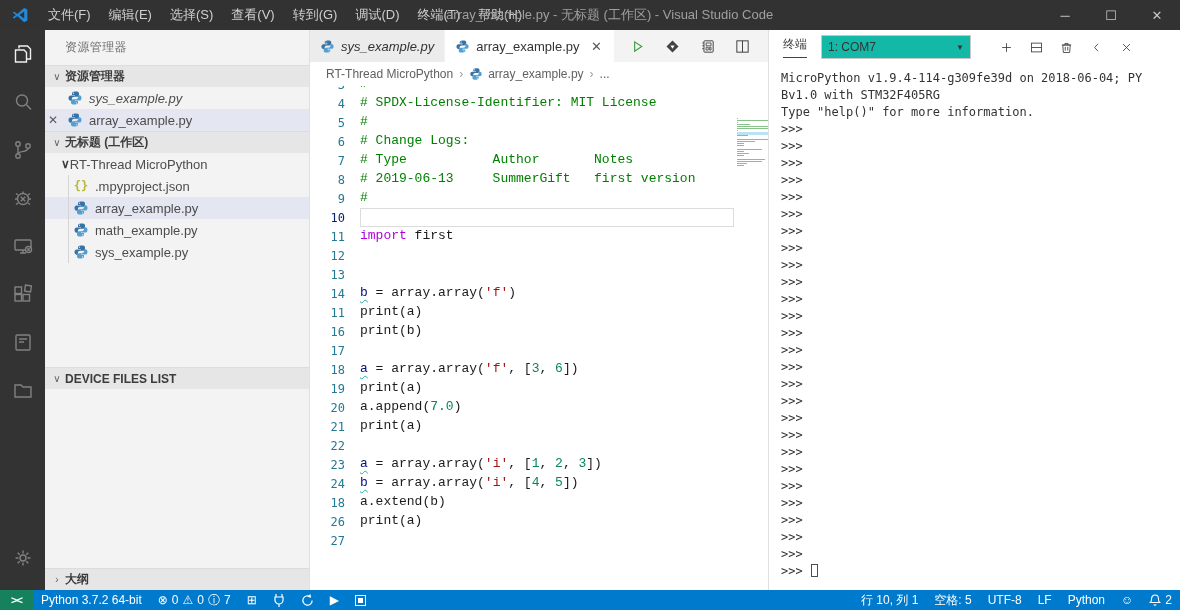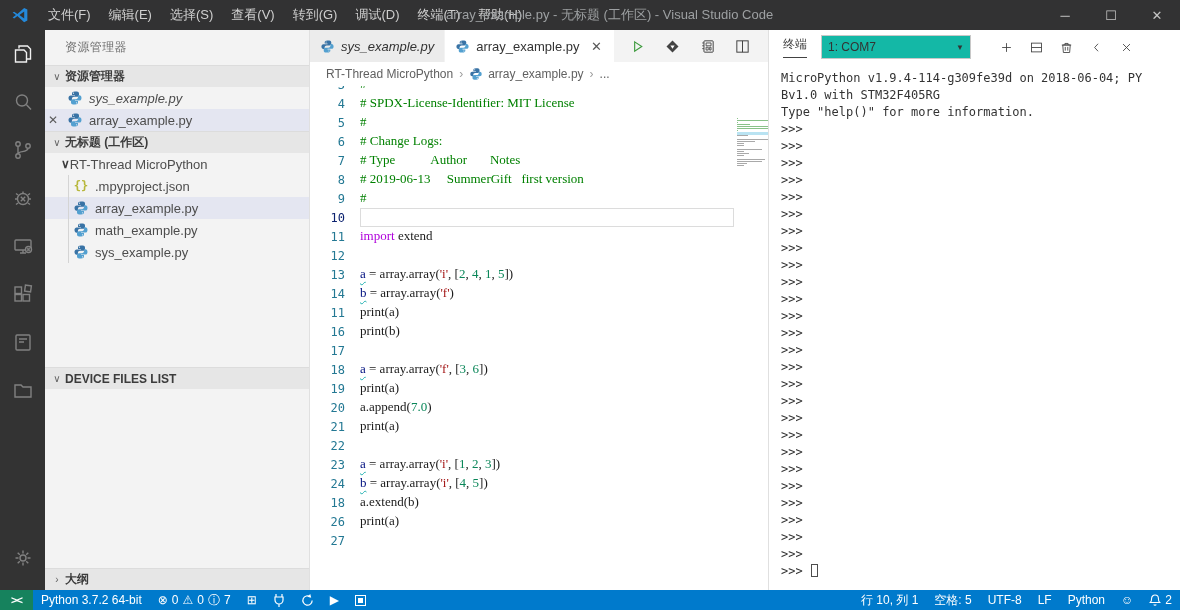--- a/index.html
+++ b/index.html
@@ -50,21 +50,21 @@
   .ed-act svg { width:17px; height:17px; }
   #breadcrumb { height:24px; display:flex; align-items:center; padding-left:16px; font-size:12px; color:#616161; background:#fff; }
   #breadcrumb .bc-sep { margin:0 6px; color:#9d9d9d; }
   #breadcrumb .fileicon { width:14px; height:14px; margin-right:5px; }
 
   #code-area { position:absolute; top:56px; left:0; right:0; bottom:0; overflow:hidden; }
   #code-scroll { margin-top:-11px; }
   .code-row { height:19px; display:flex; align-items:center; }
   .gutter { width:50px; flex:0 0 50px; text-align:right; padding-right:15px; font-family:"DejaVu Sans Mono",monospace; font-size:12px; color:#237893; }
   .code-row.current .gutter { color:#0b216f; }
-  .code-text { font-family:Liberation Serif, serif; font-size:13px; color:#000; white-space:pre; flex:1; margin-right:66px; height:19px; line-height:18px; }
+  .code-text { font-family:Liberation Mono, monospace; font-size:13px; color:#000; white-space:pre; flex:1; margin-right:66px; height:19px; line-height:18px; }
   .code-row.current .code-text { border:1px solid #dcdcdc; }
   .tok.c { color:#008000; }
   .tok.k { color:#af00db; }
   .tok.s { color:#a31515; }
   .tok.n { color:#098658; }
   .tok.v { color:#001080; text-decoration:underline wavy #1fb0b0 1px; text-underline-offset:3px; }
   .tok.p { color:#1b1b1b; }
 
   #minimap { position:absolute; top:32px; right:10px; width:53px; }
   .mm-row { height:1px; margin-bottom:1px; }
@@ -360,29 +360,28 @@
           <div class="code-row">
             <div class="gutter">9</div>
             <div class="code-text"><span class="tok c">#</span></div>
           </div>
           <div class="code-row current">
             <div class="gutter">10</div>
             <div class="code-text"></div>
           </div>
           <div class="code-row">
             <div class="gutter">11</div>
-            <div class="code-text"><span class="tok k">import</span><span class="tok p"> extend</span></div>
+            <div class="code-text"><span class="tok k">import</span><span class="tok p"> first</span></div>
           </div>
           <div class="code-row">
             <div class="gutter">12</div>
             <div class="code-text"></div>
           </div>
           <div class="code-row">
             <div class="gutter">13</div>
-            <div class="code-text"><span class="tok v">a</span><span class="tok p"> = array.array(</span><span class="tok s">'i'</span><span class="tok p">, [</span><span class="tok n">2</span><span class="tok p">, </span><span class="tok n">4</span><span class="tok p">, </span><span class="tok n">1</span><span class="tok p">, </span><span class="tok n">5</span><span class="tok p">])</span></div>
           </div>
           <div class="code-row">
             <div class="gutter">14</div>
             <div class="code-text"><span class="tok v">b</span><span class="tok p"> = array.array(</span><span class="tok s">'f'</span><span class="tok p">)</span></div>
           </div>
           <div class="code-row">
             <div class="gutter">11</div>
             <div class="code-text"><span class="tok p">print(a)</span></div>
           </div>
           <div class="code-row">

